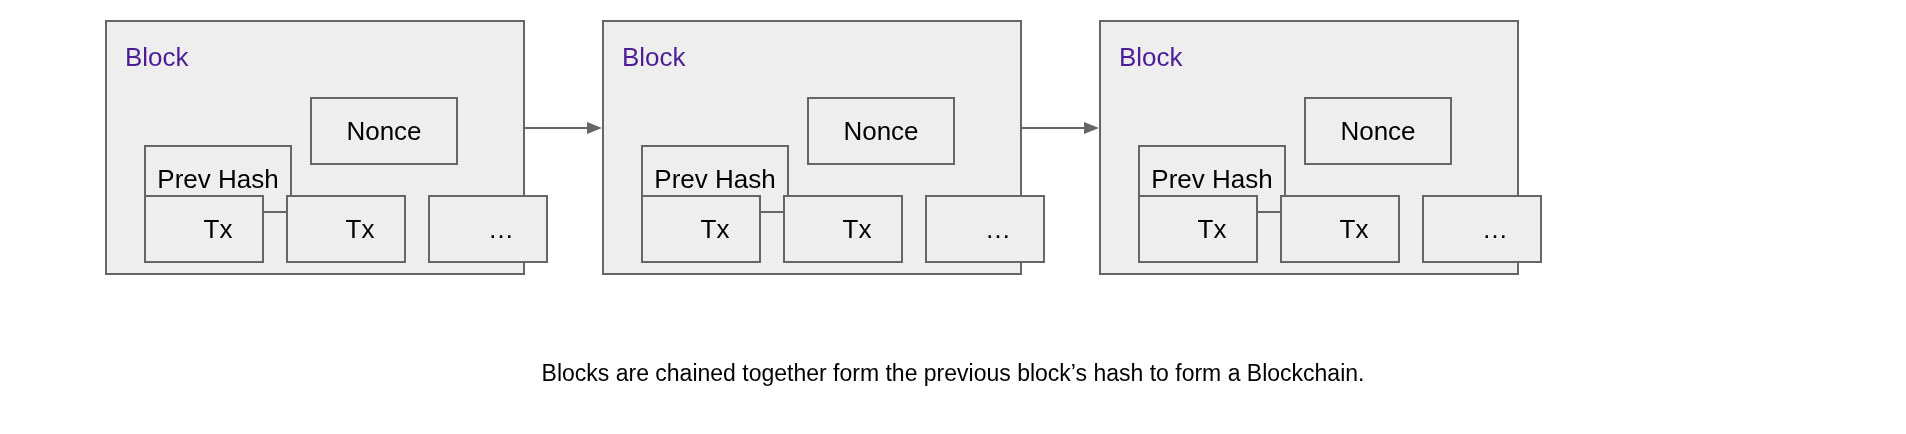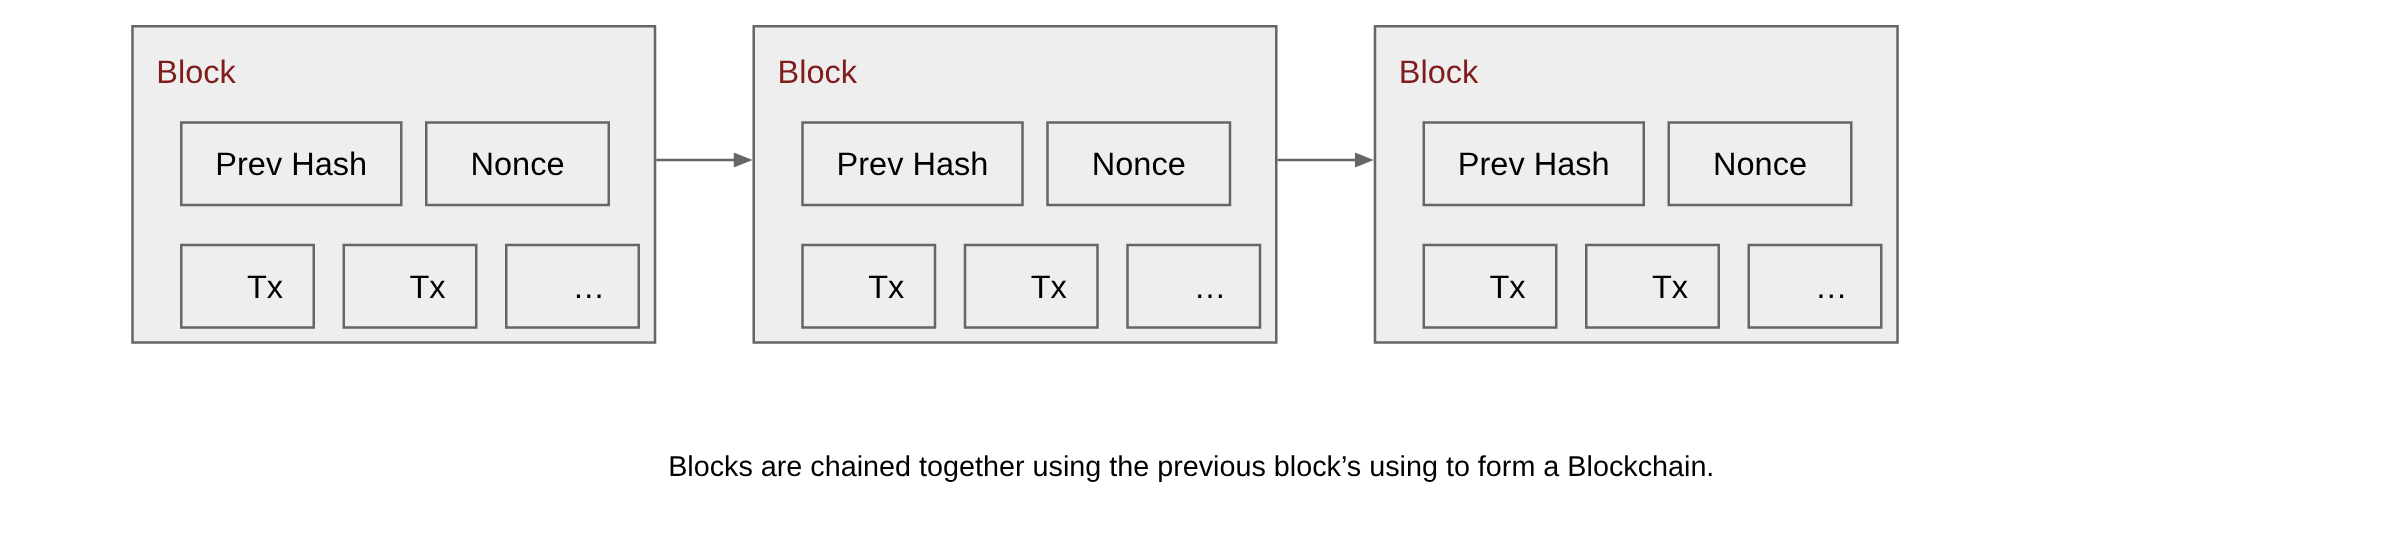--- a/index.html
+++ b/index.html
@@ -44,21 +44,21 @@
     height: 255px;
     flex: 0 0 420px;
   }
 
   .block-title {
     position: absolute;
     left: 18px;
     top: 20px;
     font-size: 26px;
     line-height: 30px;
-    color: #7f1d1d;
+    color: #4c1d95;
     white-space: nowrap;
   }
 
   .header-row {
     position: absolute;
     left: 37px;
     top: 75px;
     display: flex;
     flex-direction: row;
     gap: 18px;
@@ -70,37 +70,37 @@
     box-sizing: border-box;
     height: 68px;
     display: flex;
     align-items: center;
     justify-content: center;
     font-size: 26px;
     color: #000000;
     white-space: nowrap;
   }
 
-  .field-prevhash { width: 178px; }
+  .field-prevhash { width: 148px; margin-top: 48px; }
   .field-nonce { width: 148px; text-align: center; }
 
   .tx-row {
     position: absolute;
     left: 37px;
     top: 173px;
     display: flex;
     flex-direction: row;
     gap: 22px;
   }
 
   .tx-box {
     background: #eeeeee;
     border: 2px solid #666666;
     box-sizing: border-box;
-    width: 108px;
+    width: 120px;
     height: 68px;
     display: flex;
     align-items: center;
     justify-content: center;
     font-size: 26px;
     color: #000000;
     white-space: nowrap;
     padding-left: 28px;
   }
 
@@ -189,15 +189,15 @@
       </div>
       <div class="tx-row">
         <div class="tx-box">Tx</div>
         <div class="tx-box">Tx</div>
         <div class="tx-box ellipsis">…</div>
       </div>
     </div>
 
   </div>
 
-  <div class="caption">Blocks are chained together using the previous block’s using to form a Blockchain.</div>
+  <div class="caption">Blocks are chained together form the previous block’s hash to form a Blockchain.</div>
 
 </div>
 
 </body></html>

